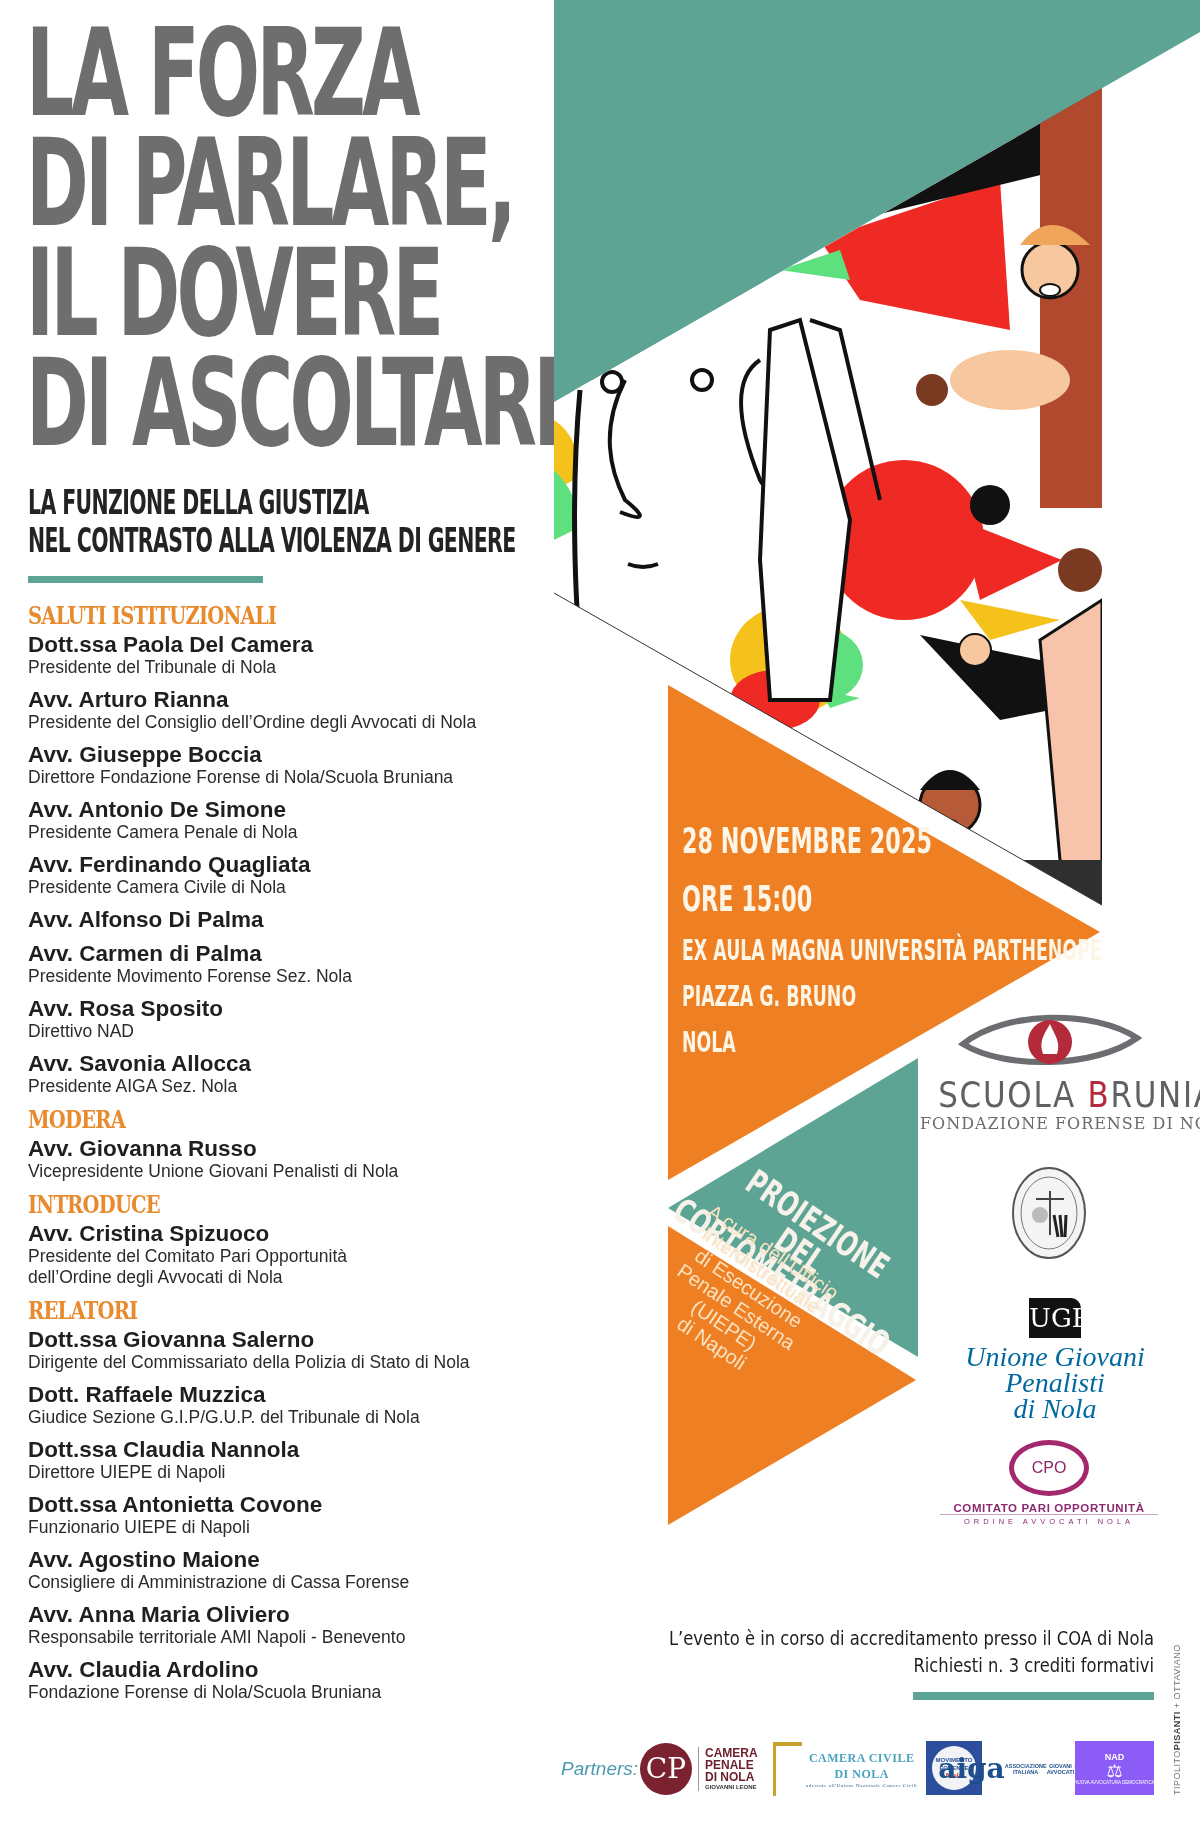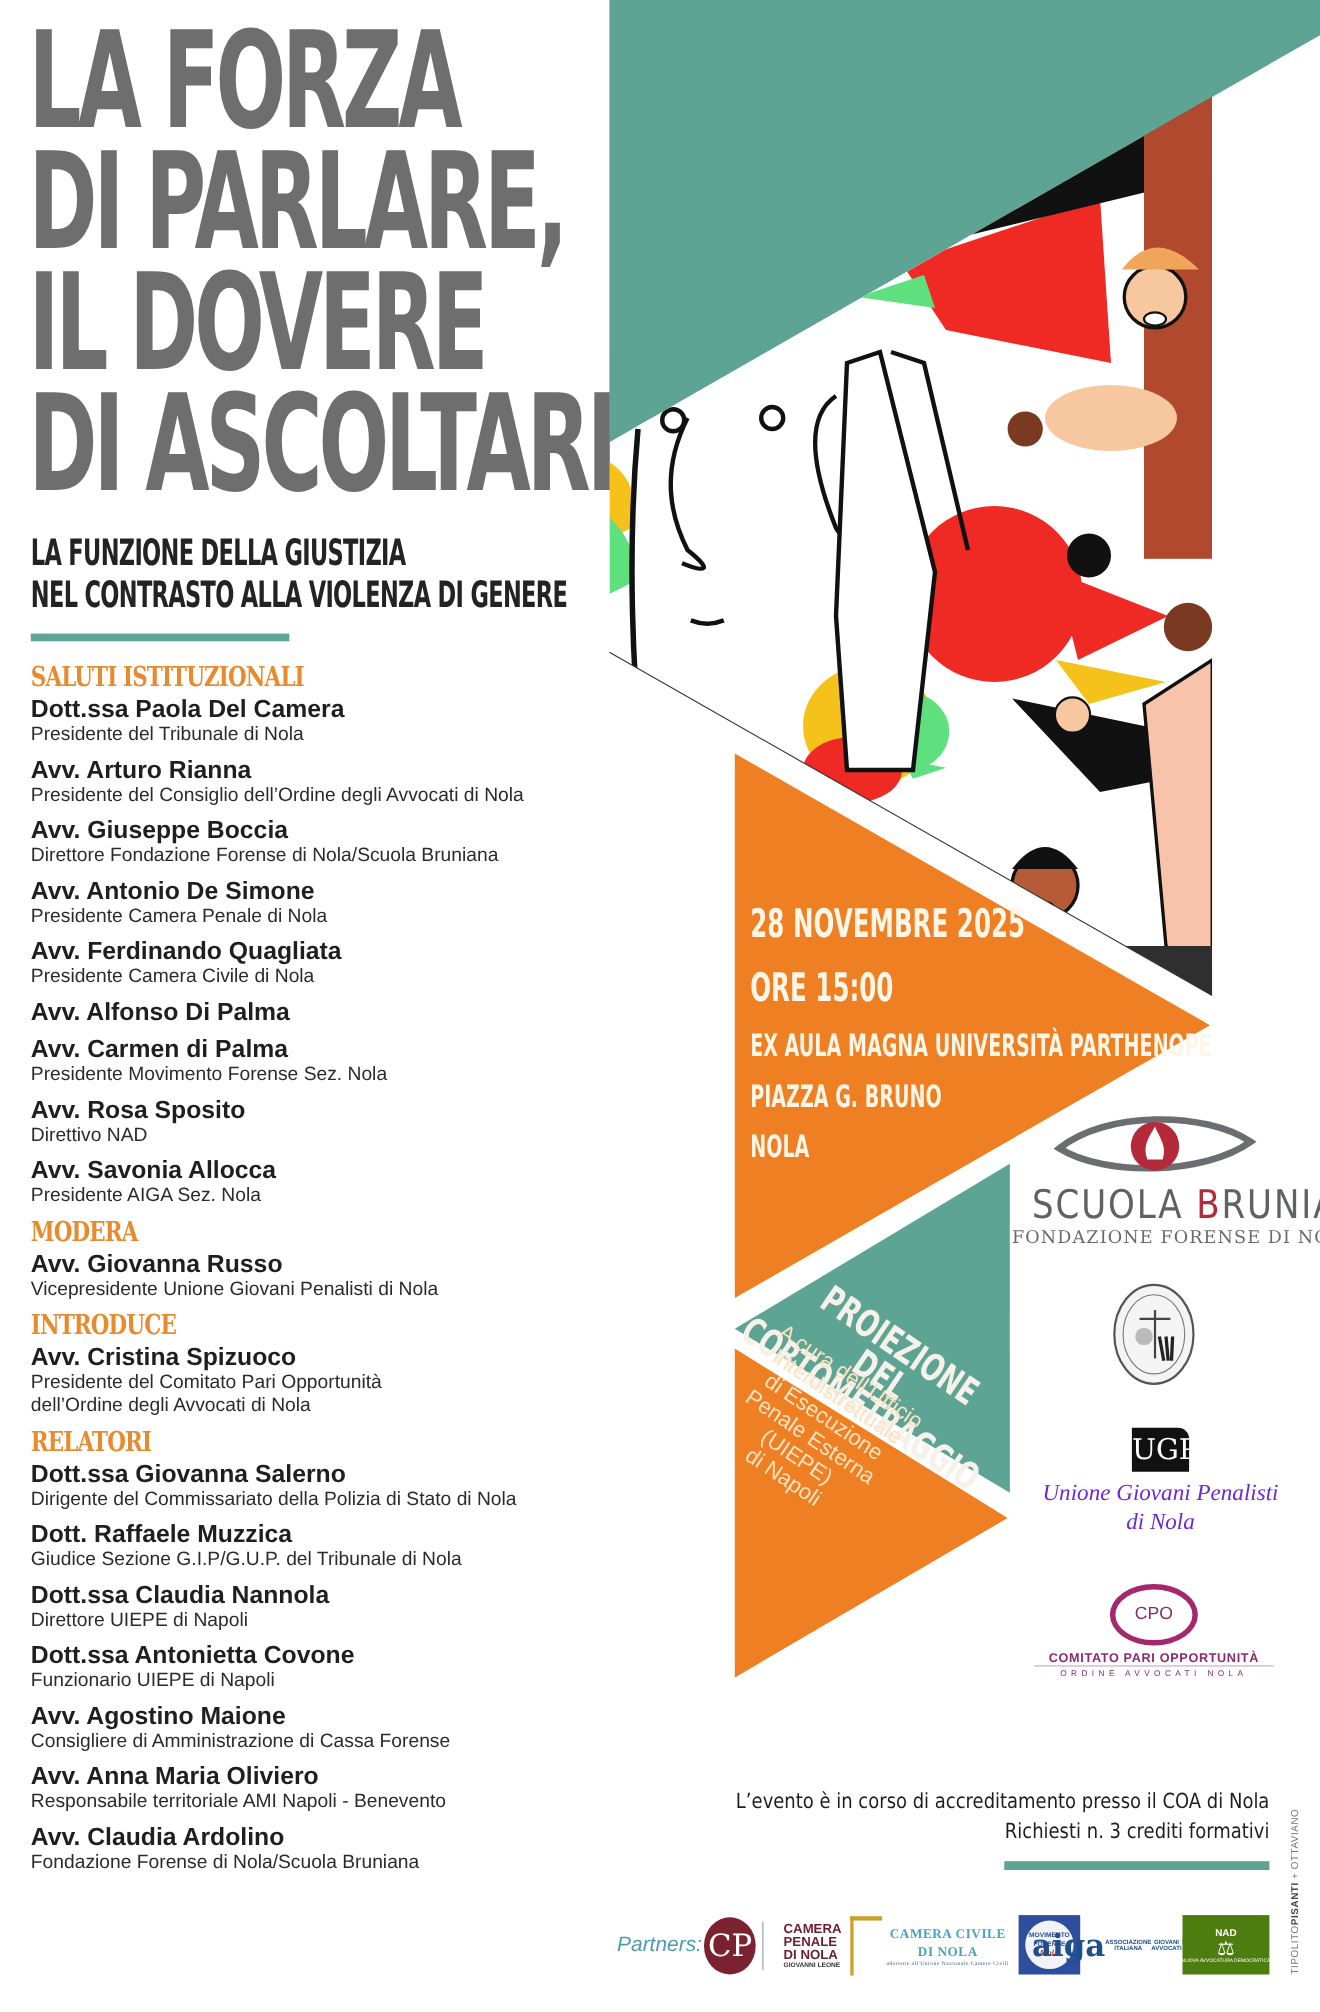--- a/index.html
+++ b/index.html
@@ -54,21 +54,21 @@
   .sb-name { font-family:"DejaVu Sans", sans-serif; font-size:36px; line-height:38px; color:#5f6163;
              letter-spacing:2px; transform:scaleX(0.86); white-space:nowrap; }
   .sb-name b { color:#b42a3a; font-weight:normal; }
   .sb-sub { font-family:"DejaVu Serif", serif; font-size:16px; color:#6a6a6a; letter-spacing:1px; white-space:nowrap; }
 
   .seal { left:1010px; top:1165px; width:78px; height:96px; }
 
   .ugp { left:940px; top:1298px; width:230px; text-align:center; }
   .ugp-box { width:52px; height:40px; background:#111; color:#fff; margin:0 auto 6px auto;
              font-family:"DejaVu Serif", serif; font-size:26px; line-height:40px; border-radius:0 10px 0 0; }
-  .ugp-name { font-family:"Liberation Serif", serif; font-style:italic; font-size:21px; line-height:26px; color:#6d28d9; }
+  .ugp-name { font-family:"Liberation Serif", serif; font-style:italic; font-size:28px; line-height:26px; color:#0369a1; }
 
   .cpo { left:940px; top:1440px; width:218px; text-align:center; }
   .cpo-ring { width:70px; height:46px; border:5px solid #a3286e; border-radius:50%; margin:0 auto;
               color:#8a2a6a; font-family:"Liberation Sans", sans-serif; font-weight:normal; font-size:16px;
               line-height:46px; }
   .cpo-name { font-family:"Liberation Sans", sans-serif; font-weight:bold; font-size:11.5px; color:#8c2a6e;
               letter-spacing:0.6px; margin-top:6px; white-space:nowrap; }
   .cpo-sub { font-family:"Liberation Sans", sans-serif; font-size:7.5px; letter-spacing:4px; color:#8c2a6e;
              border-top:1px solid #c9a3bf; padding-top:2px; white-space:nowrap; }
 
@@ -76,35 +76,35 @@
             font-size:19px; line-height:27px; transform:scaleX(0.86); transform-origin:right top; white-space:nowrap; }
   .accred span { display:block; }
   .divider-right { left:913px; top:1692px; width:241px; height:8px; background:#5ea495; }
 
   .partners-label { left:561px; top:1758px; font-family:"Liberation Sans", sans-serif; font-style:italic;
                     color:#4d9bb0; font-size:19px; }
   .partner { position:absolute; top:1741px; height:56px; display:flex; align-items:center; }
   .p-cp { left:640px; width:125px; }
   .p-cp .mark { width:52px; height:52px; border-radius:50%; background:#7b2230; color:#fff; text-align:center;
                 font-family:"DejaVu Serif", serif; font-size:28px; line-height:52px; }
-  .p-cp .txt { margin-left:6px; padding-left:18px; border-left:1px solid #999; font-family:"Liberation Sans", sans-serif;
+  .p-cp .txt { margin-left:6px; padding-left:6px; border-left:1px solid #999; font-family:"Liberation Sans", sans-serif;
                font-weight:bold; font-size:12px; line-height:12px; color:#6b1e2b; }
   .p-cp .txt small { display:block; font-size:6px; line-height:8px; color:#333; }
   .p-cc { left:773px; width:146px; }
   .p-cc .col { width:26px; height:50px; border-top:4px solid #c9a22c; border-left:3px solid #c9a22c; margin-right:4px; }
   .p-cc .txt { font-family:"Liberation Serif", serif; color:#4aa3c0; font-size:12px; line-height:16px; text-align:center; font-weight:bold; letter-spacing:0.5px; }
   .p-cc .txt small { display:block; font-size:5px; line-height:7px; color:#2b5c8a; font-weight:normal; }
   .p-mf { left:926px; width:56px; height:54px; background:#2c4e9c; color:#fff; font-family:"Liberation Sans", sans-serif;
           font-weight:bold; font-size:6px; text-align:center; justify-content:center; flex-direction:column; line-height:8px; }
   .p-mf .circ { width:44px; height:44px; border-radius:50%; background:#f1f3f7; color:#2c4e9c; display:flex;
                 flex-direction:column; justify-content:center; }
   .p-aiga { left:986px; width:64px; flex-direction:row; justify-content:center; text-align:center; }
   .p-aiga .big { font-family:"DejaVu Serif", serif; font-weight:bold; color:#1d4f8a; font-size:28px; line-height:26px; }
   .p-aiga .sm { font-family:"Liberation Sans", sans-serif; font-size:5.5px; line-height:6px; color:#1d4f8a; font-weight:bold; }
-  .p-nad { left:1075px; width:79px; height:54px; background:#4d7c0f; color:#fff; flex-direction:column;
+  .p-nad { left:1075px; width:79px; height:54px; background:#8b5cf6; color:#fff; flex-direction:column;
            justify-content:center; text-align:center; font-family:"Liberation Sans", sans-serif; }
   .p-nad .t { font-size:9px; font-weight:bold; }
   .p-nad .scale { font-size:18px; line-height:18px; }
   .p-nad .s { font-size:4.5px; white-space:nowrap; }
 
   .credit-vert { left:1172px; top:1795px; font-family:"Liberation Sans", sans-serif; font-size:9px; color:#777;
                  transform:rotate(-90deg); transform-origin:left top; white-space:nowrap; letter-spacing:0.5px; }
   .credit-vert b { color:#444; }
 </style>
 </head>

